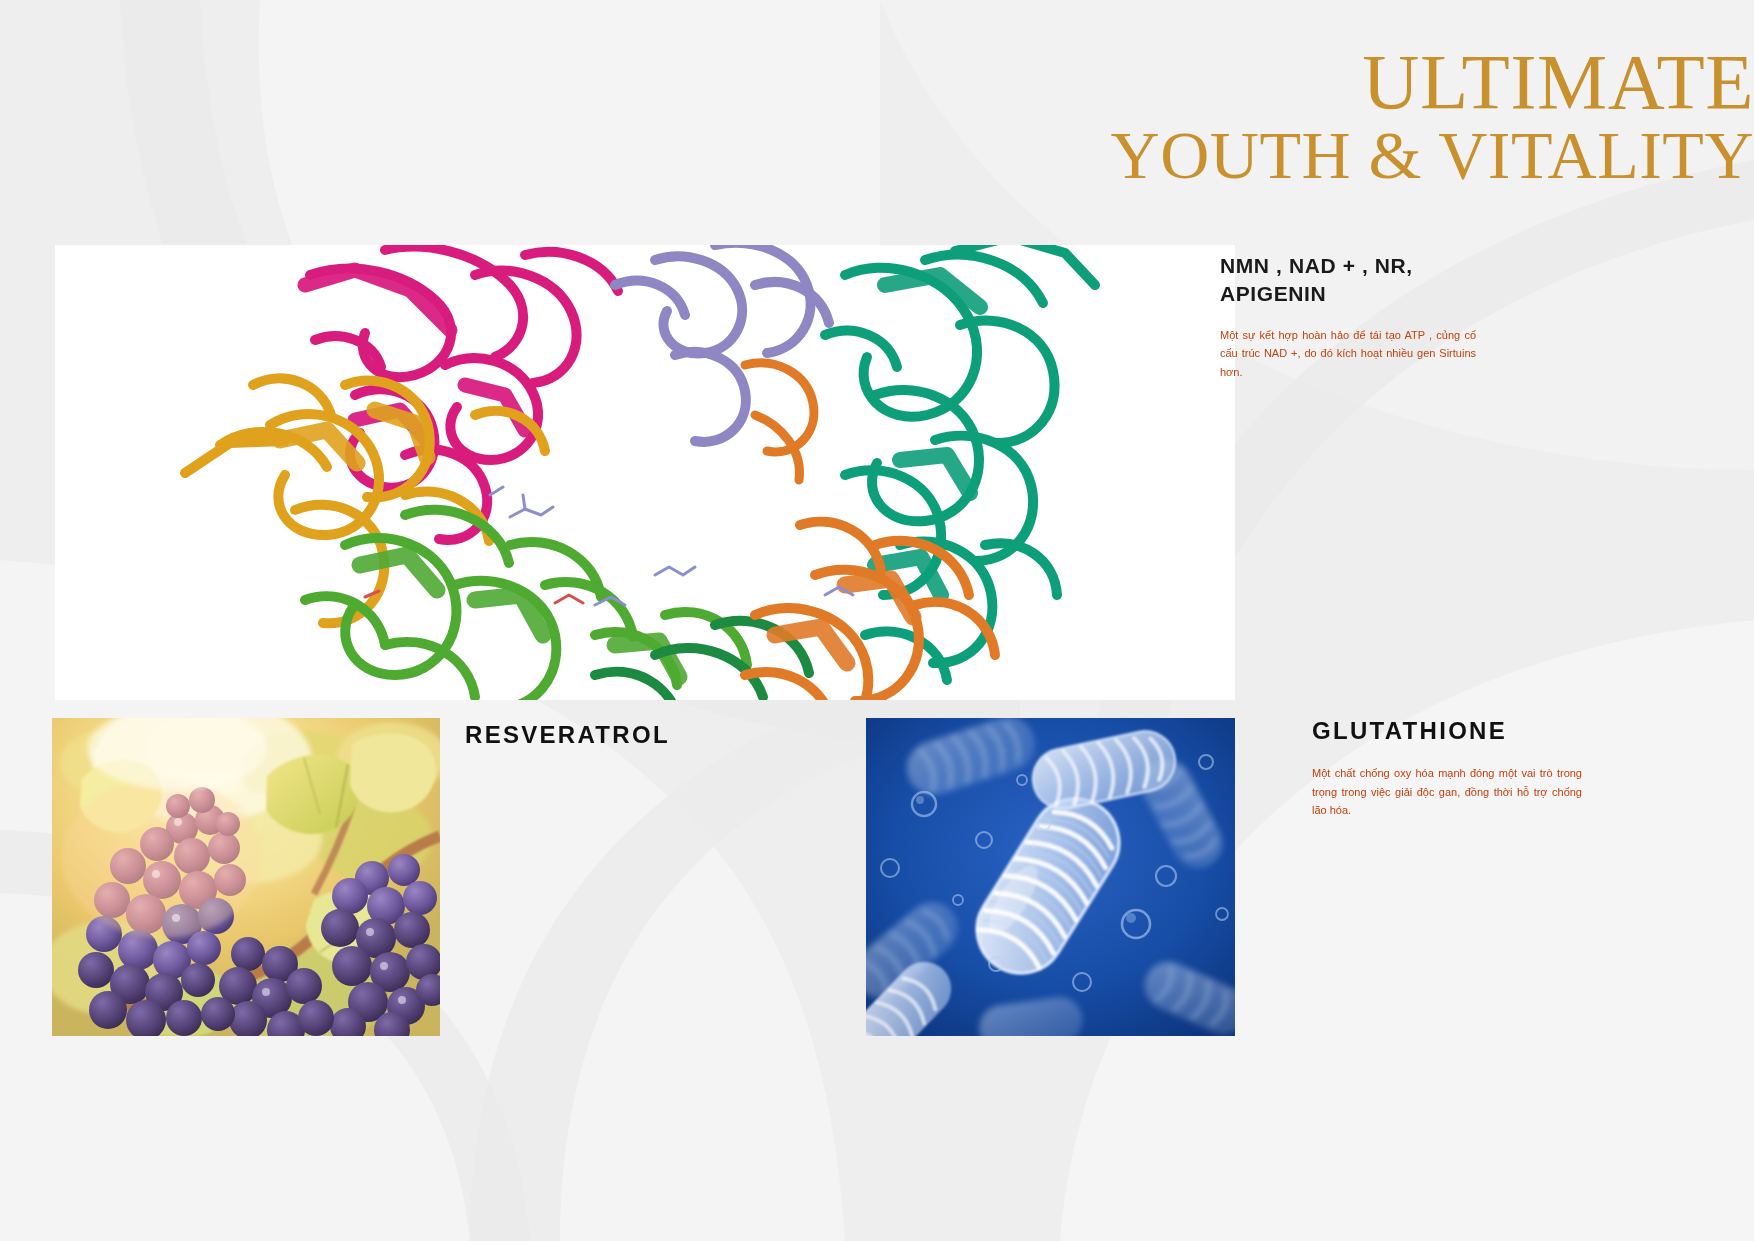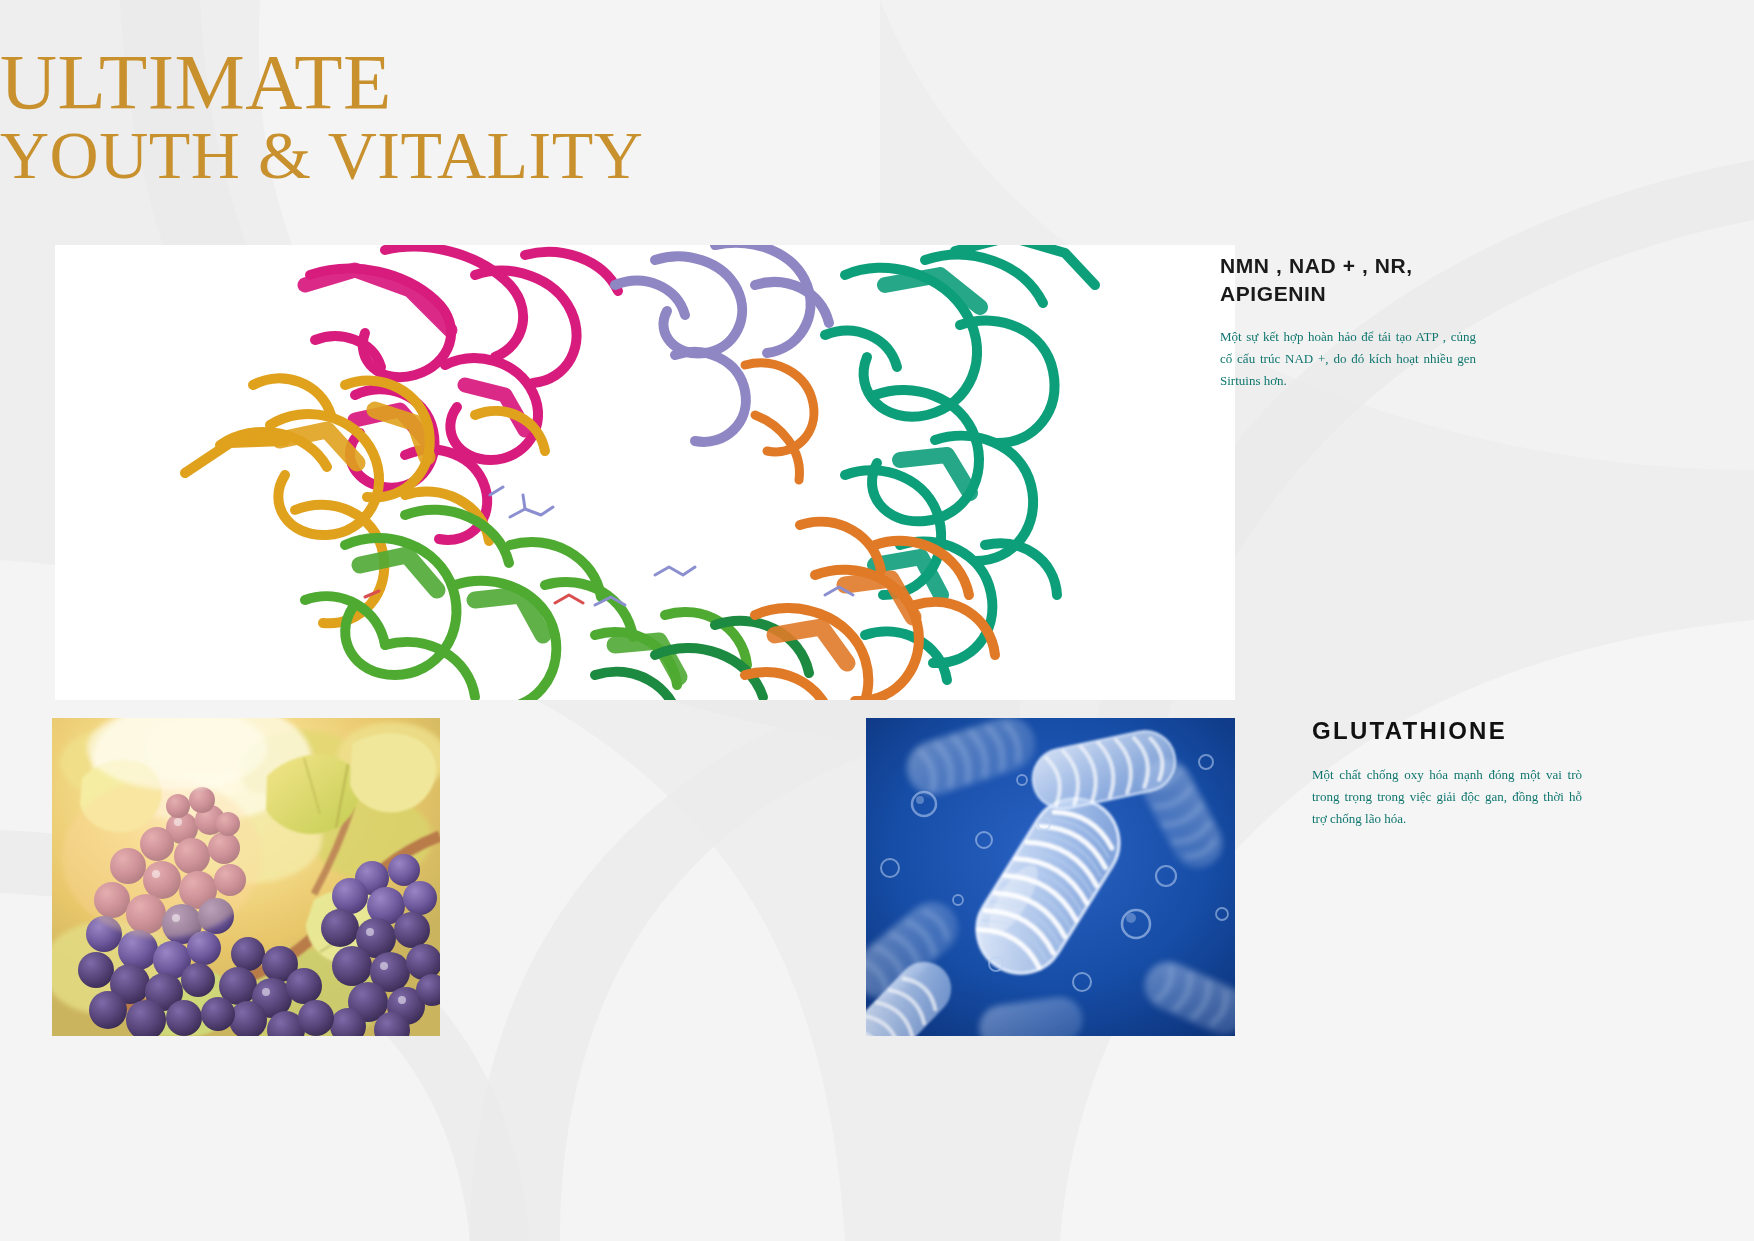--- a/index.html
+++ b/index.html
@@ -22,21 +22,21 @@
     inset: 0;
     z-index: 0;
   }
   #bg-layer svg { display: block; width: 1754px; height: 1241px; }
 
   
   #title-block {
     position: absolute;
     left: 0; top: 42px;
     width: 1754px;
-    text-align: left;
+    text-align: right;
     z-index: 5;
   }
   .title-line {
     font-family: "Liberation Serif", serif;
     color: #c8912e;
     font-weight: 400;
     letter-spacing: 0.5px;
     line-height: 1.0;
   }
   #title-line-1 { font-size: 79px; }
@@ -62,24 +62,24 @@
   }
   .section-heading {
     font-family: "Liberation Sans", sans-serif;
     font-weight: bold;
     color: #1a1a1a;
     font-size: 21px;
     line-height: 1.33;
     letter-spacing: 0.6px;
   }
   .body-copy {
-    font-family: Liberation Serif, serif;
-    font-size: 13px;
+    font-family: Liberation Sans, sans-serif;
+    font-size: 11px;
     line-height: 1.68;
-    color: #0f766e;
+    color: #c2410c;
     text-align: justify;
     font-weight: 300;
   }
   #nmn-body { margin-top: 18px; }
 
   
   #grape-image {
     position: absolute;
     left: 52px; top: 718px;
     width: 388px; height: 318px;
@@ -416,20 +416,21 @@
       <circle cx="332" cy="248" r="4"></circle>
       <circle cx="214" cy="274" r="4"></circle>
       <circle cx="350" cy="282" r="4"></circle>
     </g>
 
     <ellipse cx="125" cy="30" rx="90" ry="42" fill="#fffdf0" opacity="0.6" filter="url(#gblur)"></ellipse>
   </svg>
 </div>
 
 <div id="resveratrol-block">
+  <div class="heading-spaced">RESVERATROL</div>
 </div>
 
 <div id="mito-image">
   <svg width="369" height="318" viewBox="0 0 369 318" xmlns="http://www.w3.org/2000/svg" aria-hidden="true">
     <defs>
       <radialGradient id="blueBg" cx="50%" cy="42%" r="78%">
         <stop offset="0%" stop-color="#2a62c4"></stop>
         <stop offset="55%" stop-color="#164da6"></stop>
         <stop offset="100%" stop-color="#0b2f74"></stop>
       </radialGradient>

